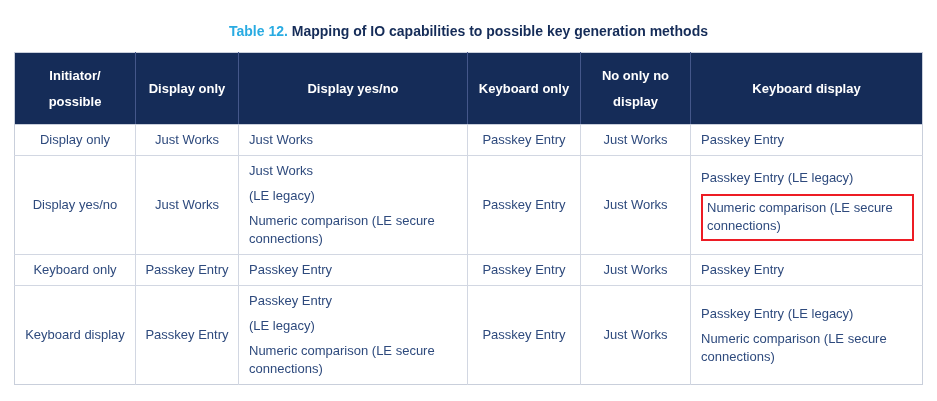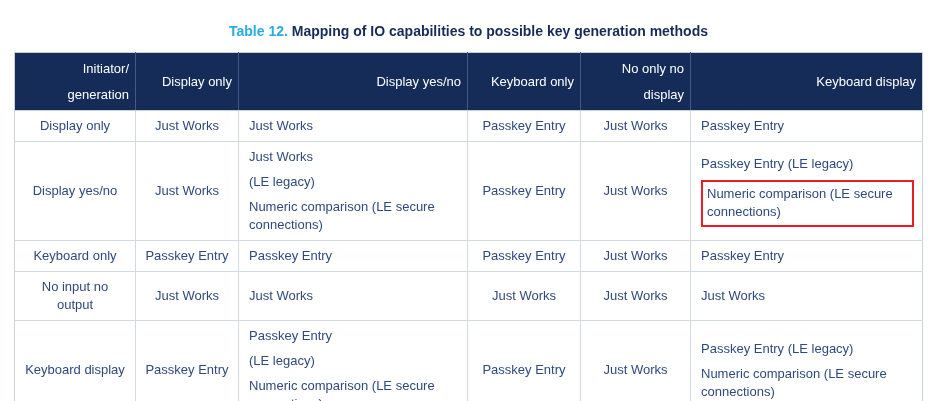--- a/index.html
+++ b/index.html
@@ -57,25 +57,25 @@
   table.io-table col.c2 { width: 103px; }
   table.io-table col.c3 { width: 229px; }
   table.io-table col.c4 { width: 113px; }
   table.io-table col.c5 { width: 110px; }
   table.io-table col.c6 { width: 232px; }
 
   thead th {
     background: #152C58;
     color: #ffffff;
     font-size: 13px;
-    font-weight: normal;
+    font-weight: bold;
     line-height: 19px;
-    text-align: right;
+    text-align: center;
     vertical-align: middle;
-    padding: 6px 6px;
+    padding: 13px 6px;
     border-right: 1px solid #44578a;
     border-bottom: 1px solid #c9cfdb;
   }
   thead th:last-child { border-right: none; }
 
   tbody td {
     font-size: 13px;
     color: #2E4A7D;
     line-height: 18px;
     vertical-align: middle;
@@ -128,21 +128,21 @@
         <col class="c4">
           <col class="c5">
           <col class="c6">
       </colgroup>
 
       <thead>
         <tr>
           <th>
             <span class="stack">
               <span class="ln">Initiator/</span>
-              <span class="ln">generation</span>
+              <span class="ln">possible</span>
             </span>
           </th>
           <th>Display only</th>
           <th>Display yes/no</th>
           <th>Keyboard only</th>
           <th>
             <span class="stack">
               <span class="ln">No only no</span>
               <span class="ln">display</span>
             </span>
@@ -184,28 +184,20 @@
 
         <tr class="short">
           <td class="ctr">Keyboard only</td>
           <td class="ctr">Passkey Entry</td>
           <td class="lft">Passkey Entry</td>
           <td class="ctr">Passkey Entry</td>
           <td class="ctr">Just Works</td>
           <td class="lft">Passkey Entry</td>
         </tr>
 
-        <tr class="short">
-          <td class="ctr">No input no output</td>
-          <td class="ctr">Just Works</td>
-          <td class="lft">Just Works</td>
-          <td class="ctr">Just Works</td>
-          <td class="ctr">Just Works</td>
-          <td class="lft">Just Works</td>
-        </tr>
 
         <tr class="tall2">
           <td class="ctr">Keyboard display</td>
           <td class="ctr">Passkey Entry</td>
           <td class="lft">
             <span class="stack">
               <span class="ln">Passkey Entry</span>
               <span class="ln">(LE legacy)</span>
               <span class="ln">Numeric comparison (LE secure connections)</span>
             </span>

